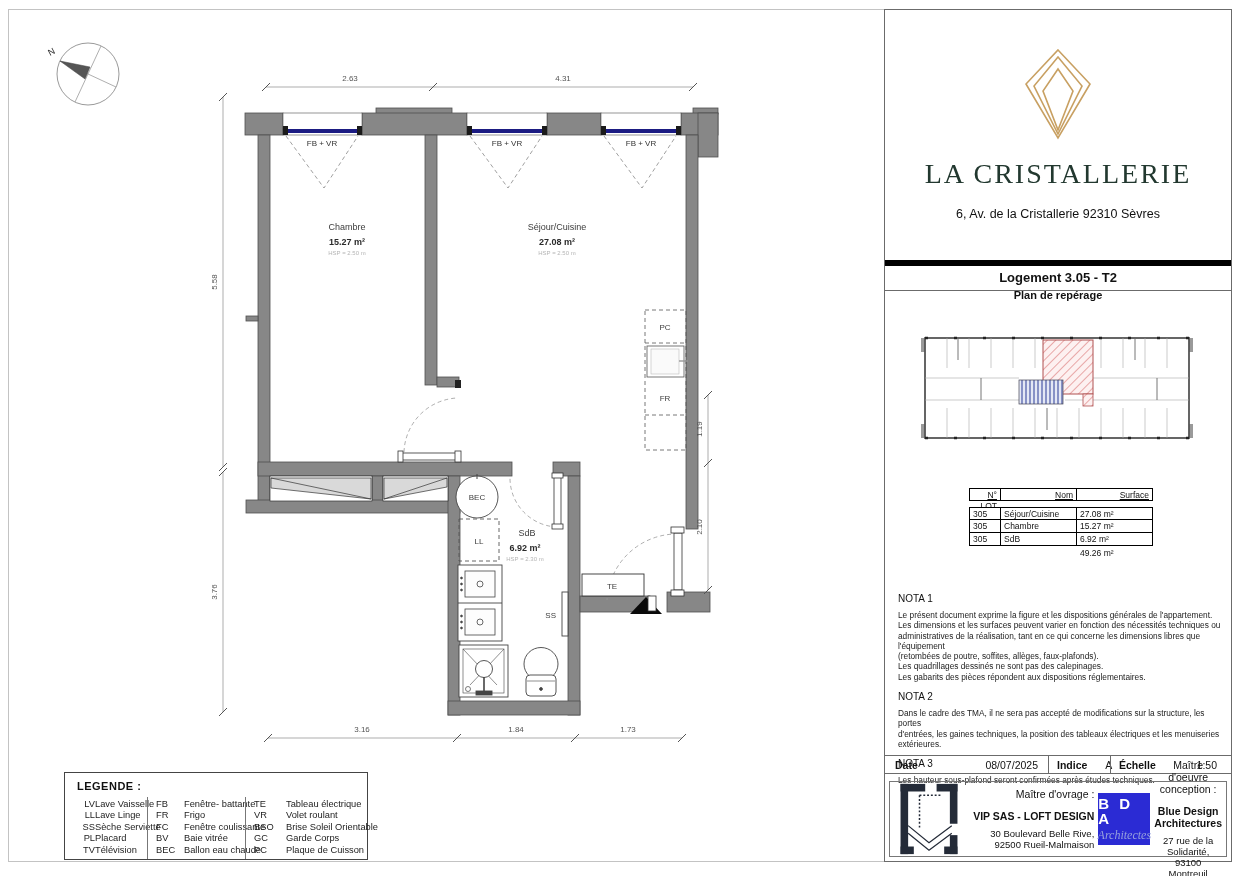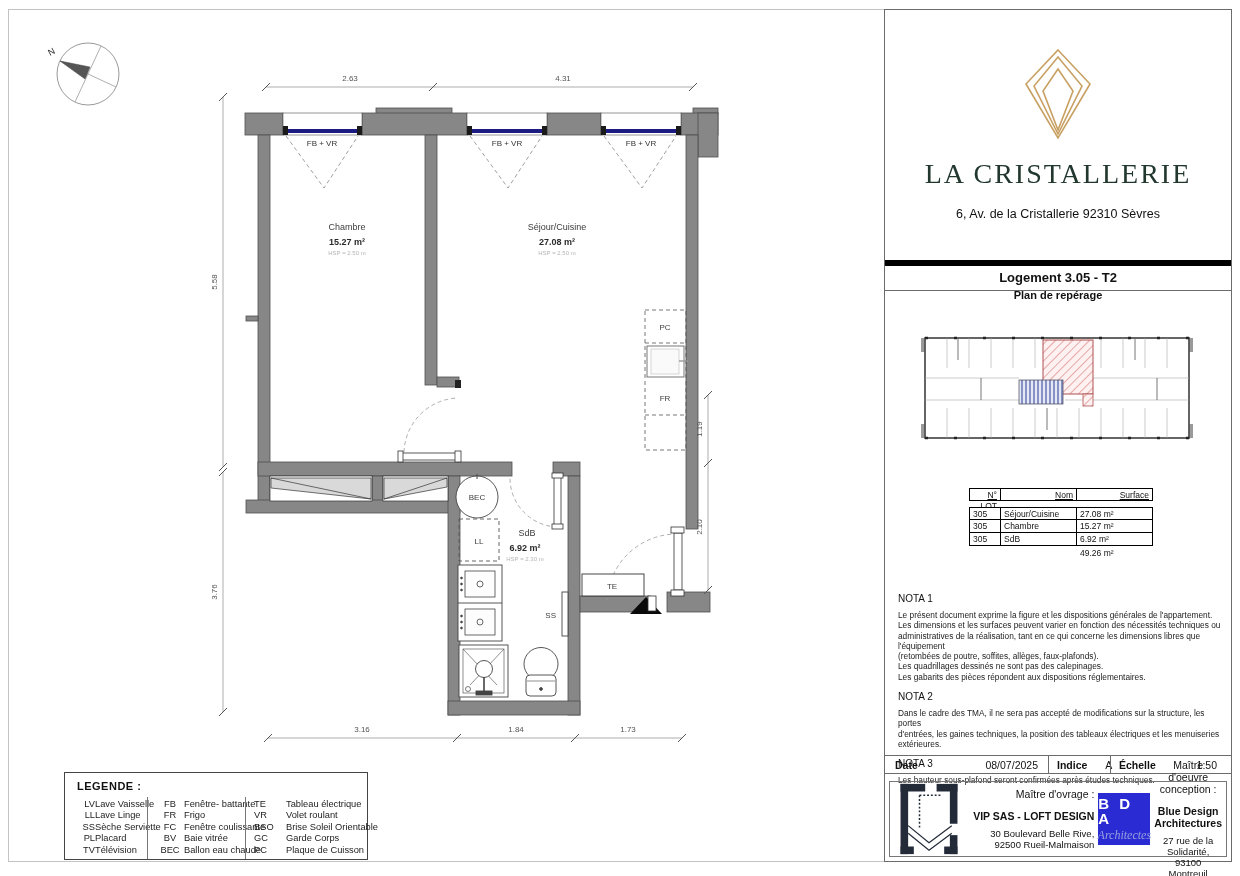--- a/index.html
+++ b/index.html
@@ -53,21 +53,21 @@
   .bda-logo{width:52px;height:52px;background:#2b2bd4;flex:none;margin-left:4px;display:flex;flex-direction:column;align-items:center;justify-content:center;}
   .bda-letters{color:#fff;font-size:15px;font-weight:bold;letter-spacing:3px;line-height:1;}
   .bda-sub{font-family:"Liberation Serif",serif;font-style:italic;font-size:12px;color:#96a0dc;margin-top:2px;}
   .moe-block{flex:1;text-align:center;padding:0 4px;}
   
   .legend{position:absolute;left:18px;top:772px;width:304px;height:88px;border:1.5px solid #444;background:#fff;box-sizing:border-box;margin-left:46px;}
   .legend-title{position:absolute;left:12px;top:7px;font-size:11px;font-weight:bold;letter-spacing:0.5px;}
   .legend-cols{position:absolute;left:0;top:24px;right:0;bottom:0;display:flex;}
   .lcol{padding:2px 0 0 8px;box-sizing:border-box;}
   .lcol1{width:82px;text-align:right;}
-  .lcol2{width:98px;border-left:1px solid #777;text-align:center;}
+  .lcol2{width:98px;border-left:1px solid #777;}
   .lcol3{flex:1;border-left:1px solid #777;}
   .litem{display:flex;font-size:9.3px;line-height:11.4px;color:#1c1c1c;white-space:nowrap;}
   .lkey{flex:none;}
   .lcol1 .lkey{width:22px;}
   .lcol2 .lkey{width:28px;}
   .lcol3 .lkey{width:32px;}
 </style>
 </head>
 <body>
 

